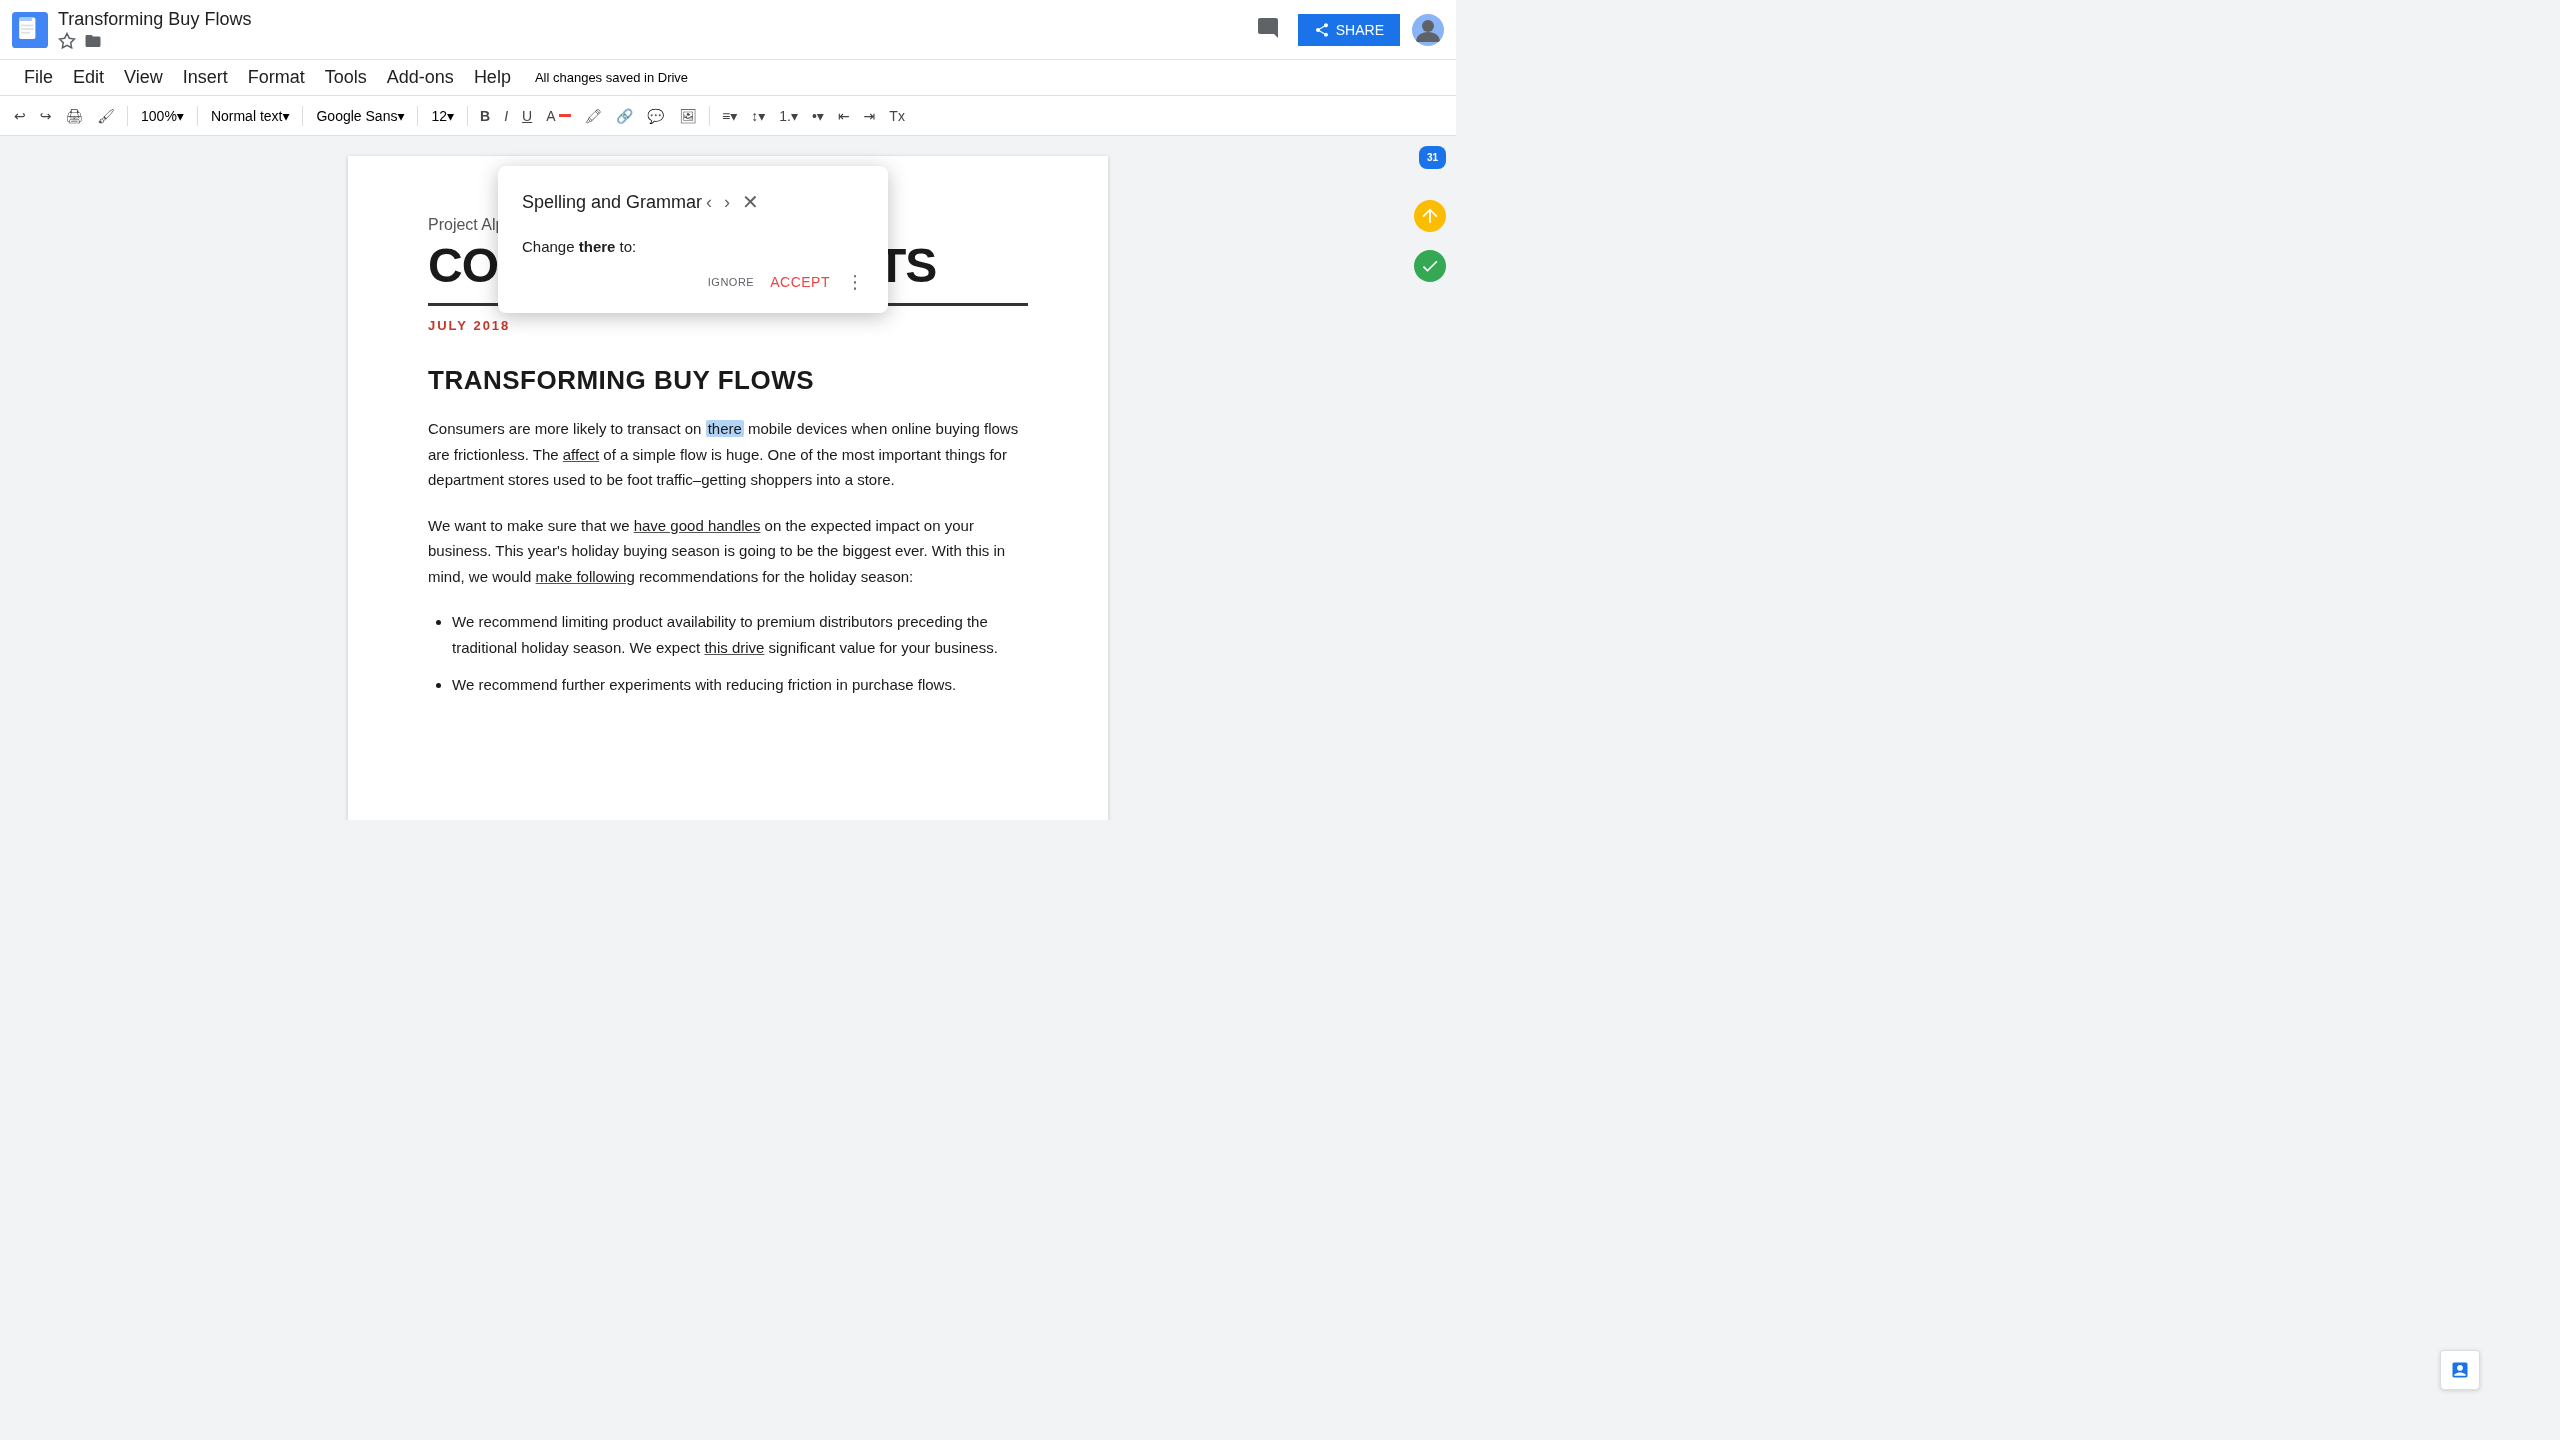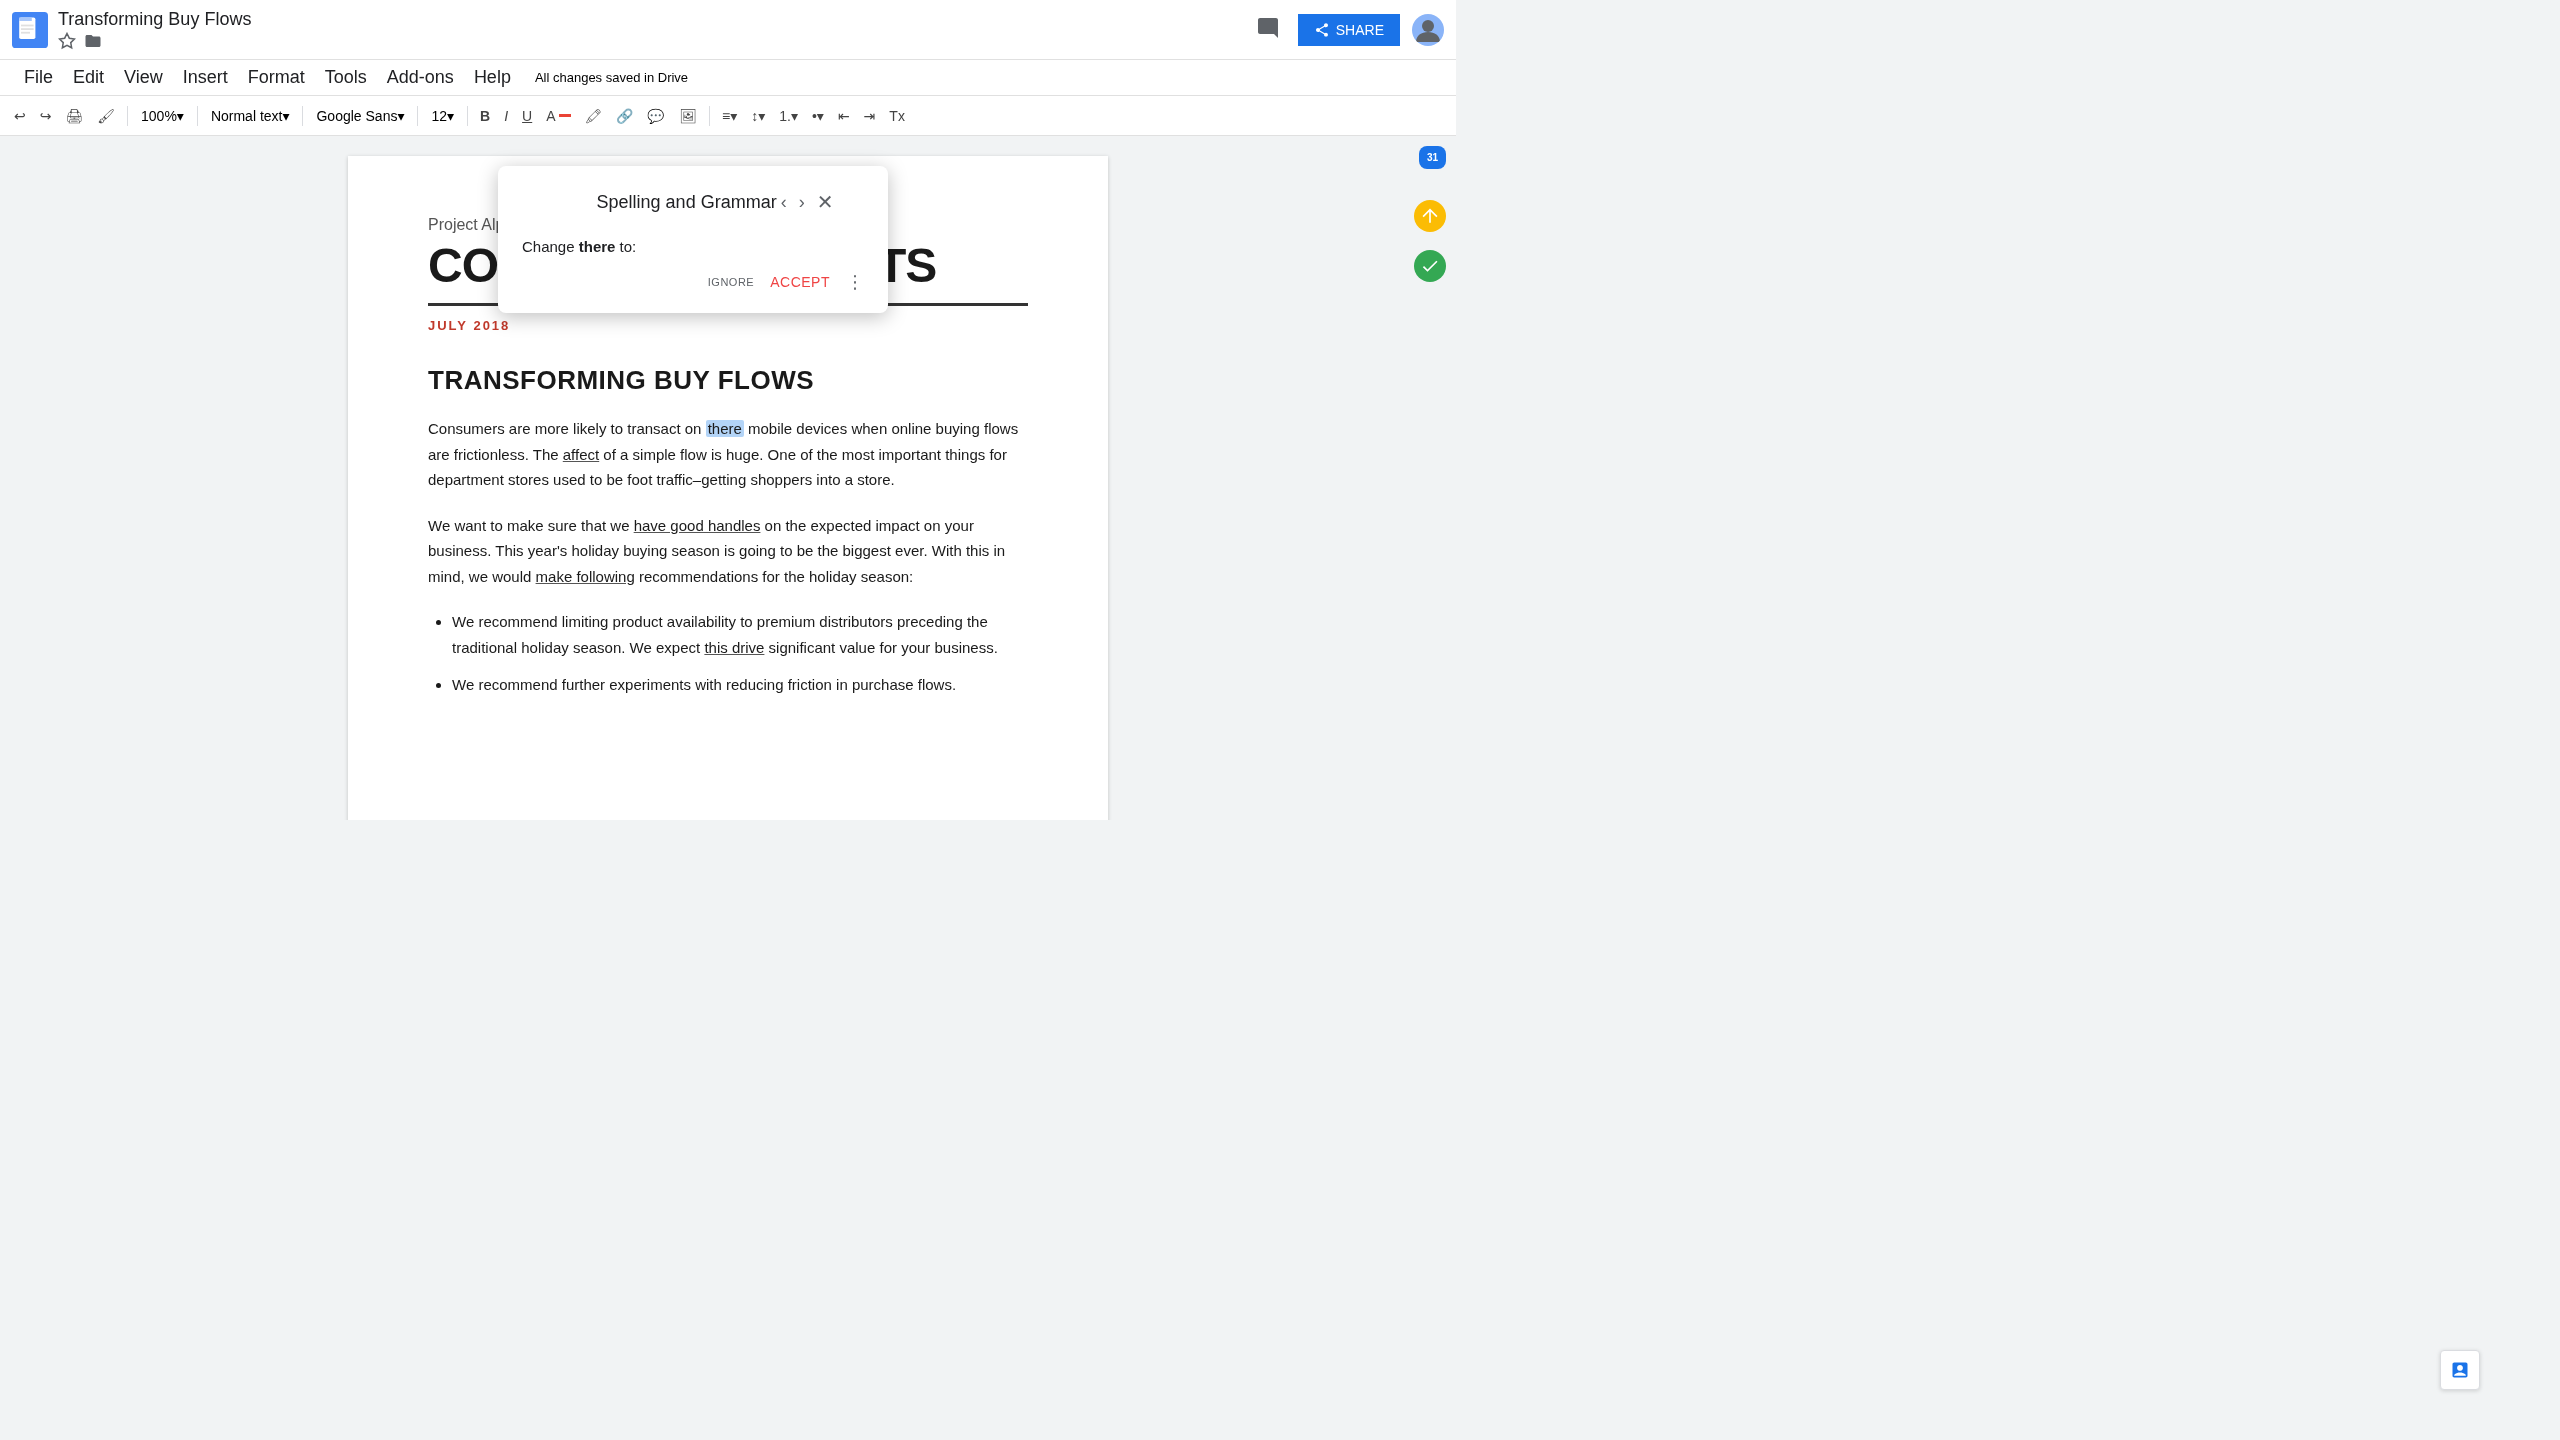--- a/index.html
+++ b/index.html
@@ -236,23 +236,22 @@
       width: 390px;
       background: #fff;
       border-radius: 8px;
       box-shadow: 0 4px 20px rgba(0,0,0,0.25);
       padding: 20px 24px;
       z-index: 100;
     }
     .spelling-header {
       display: flex;
       align-items: center;
-      justify-content: center;
+      justify-content: flex-start;
       margin-bottom: 20px;
-      margin-left: 48px;
     }
     .spelling-title {
       font-size: 18px;
       font-weight: 500;
       color: #202124;
     }
     .spelling-nav {
       display: flex;
       align-items: center;
       gap: 4px;

